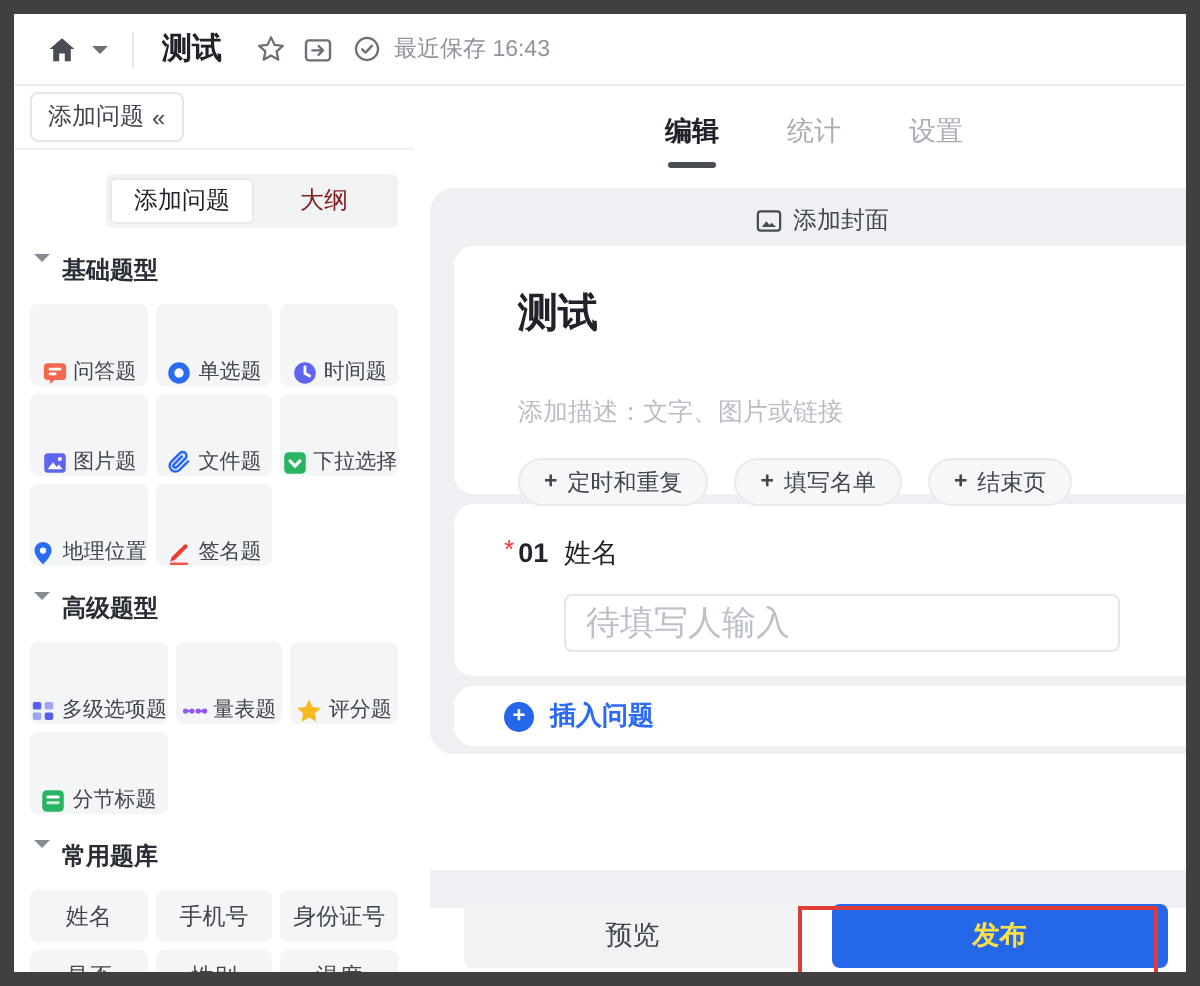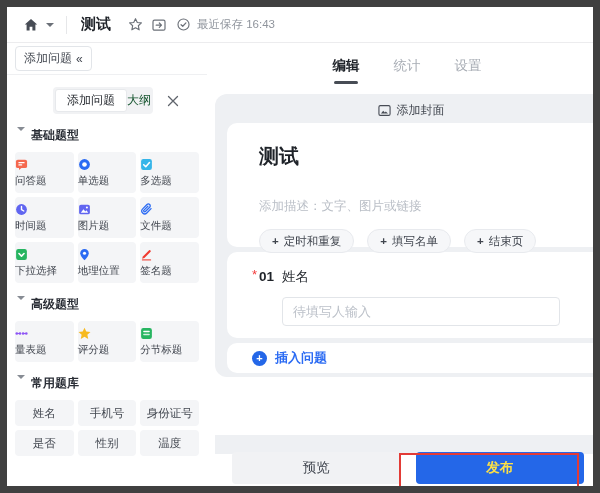--- a/index.html
+++ b/index.html
@@ -19,31 +19,31 @@
   .tb-icon { display:flex; align-items:center; justify-content:center; width:24px; height:24px; cursor:pointer; }
   .saved-text { font-size:11.5px; color:#8f949c; margin-left:2px; }
 
   
   .sidebar { position:absolute; left:0; top:36px; width:200px; height:457px; background:#fff; overflow:hidden; }
   .panel-toggle-row { height:32px; border-bottom:1px solid #eff0f2; display:flex; align-items:center; padding:0 8px; }
   .panel-toggle { display:inline-flex; align-items:center; gap:4px; border:1px solid #e2e5e9; border-radius:4px;
                   background:#fff; padding:3px 8px; font-size:12px; color:#41464f; cursor:pointer; }
   .sb-tabs-row { display:flex; align-items:center; margin:12px 8px 0 46px; }
   .seg { display:flex; background:#f1f2f4; border-radius:4px; padding:2px; }
-  .seg-item { font-size:12px; padding:3px 0; border-radius:3px; color:#14532d; cursor:pointer; white-space:nowrap; }
+  .seg-item { font-size:12px; padding:3px 23px; border-radius:3px; color:#7f1d1d; cursor:pointer; white-space:nowrap; }
   .seg-item.active { background:#fff; color:#1f2329; border:1px solid #e7e9ec; padding:2px 11px; }
   .close-btn { margin-left:14px; cursor:pointer; display:flex; align-items:center; }
   .section { padding:0 8px; }
   .sec-head { display:flex; gap:6px; margin:13px 2px 8px 2px; cursor:pointer; }
   .sec-caret { width:0; height:0; border-left:4px solid transparent; border-right:4px solid transparent;
                border-top:4px solid #878c94; }
   .sec-title { font-size:12px; font-weight:bold; color:#2a2e36; }
   .qt-grid { display:grid; grid-template-columns:repeat(3,1fr); gap:4px; }
-  .qt-btn { height:41px; background:#f4f5f7; border:none; border-radius:4px; display:flex; flex-direction:column;
-            align-items:flex-start; justify-content:center; gap:3px; cursor:pointer; font-family:inherit; }
+  .qt-btn { height:41px; background:#f4f5f7; border:none; border-radius:4px; display:flex; flex-direction:row;
+            align-items:flex-end; justify-content:center; gap:3px; cursor:pointer; font-family:inherit; }
   .qt-icon { display:flex; align-items:center; height:13px; }
   .qt-label { font-size:10.5px; color:#41464f; white-space:nowrap; }
   .lib-btn { height:26px; background:#f4f5f7; border:none; border-radius:4px; display:flex; align-items:center;
              justify-content:center; font-size:11.5px; color:#41464f; cursor:pointer; font-family:inherit; white-space:nowrap; }
   .sb-scrollthumb { position:absolute; left:200px; top:105px; width:4px; height:323px; background:#d3d6db; border-radius:2px; }
 
   
   .main { position:absolute; left:200px; top:36px; width:400px; height:457px; background:#fff; }
   .tabbar { height:51px; display:flex; align-items:center; justify-content:center; gap:34px; }
   .tab { position:relative; font-size:13.5px; color:#a7acb4; cursor:pointer; padding:4px 0 9px 0; }
@@ -62,21 +62,21 @@
   .pill-row { display:flex; gap:13px; margin-top:14px; }
   .pill { display:inline-flex; align-items:center; gap:5px; height:24px; padding:0 12px; border-radius:12px;
           background:#f6f7f9; border:1px solid #e8eaee; font-size:11.5px; color:#41464f; cursor:pointer; white-space:nowrap; }
   .pill-plus { color:#41464f; font-weight:bold; }
 
   .question-card { margin-top:5px; height:86px; padding:16px 0 0 25px; }
   .q-head { display:flex; align-items:baseline; font-size:13.5px; color:#1f2329; }
   .q-required { color:#f23c3c; margin-right:2px; font-size:13px; position:relative; top:-2px; }
   .q-number { font-weight:bold; margin-right:8px; }
   .q-input { display:block; margin:11px 0 0 30px; width:278px; height:29px; border:1px solid #e2e5e9;
-             border-radius:4px; padding:0 10px; font-size:13px; color:#4d7c0f; outline:none; background:#fff;
+             border-radius:4px; padding:0 10px; font-size:17px; color:#4d7c0f; outline:none; background:#fff;
              font-family:inherit; }
   .q-input::placeholder { color:#bcc1c9; }
 
   .insert-card { margin-top:5px; height:30px; display:flex; align-items:center; padding-left:25px; cursor:pointer; }
   .plus-circle { width:15px; height:15px; border-radius:50%; background:#2467e8; color:#fff; display:flex;
                  align-items:center; justify-content:center; font-size:11px; font-weight:bold; line-height:1; }
   .insert-label { margin-left:8px; font-size:13px; color:#2b6bf3; font-weight:bold; }
 
   .gray-band { position:absolute; left:8px; right:0; top:392px; height:19px; background:#eef0f3; }
   .footer { position:absolute; left:0; right:0; top:411px; height:46px; background:#fff;
@@ -164,29 +164,20 @@
               <svg width="13" height="13" viewBox="0 0 14 14">
                 <circle cx="7" cy="7" r="5.8" fill="#2b6bf3"></circle>
                 <circle cx="7" cy="7" r="2.5" fill="#fff"></circle>
               </svg>
             </span>
             <span class="qt-label">单选题</span>
           </button>
           <button class="qt-btn">
             <span class="qt-icon">
               <svg width="13" height="13" viewBox="0 0 14 14">
-                <rect x="1.2" y="1.2" width="11.6" height="11.6" rx="2.4" fill="#35b5e9"></rect>
-                <path d="M4 7.3 L6.2 9.4 L10.2 4.9" stroke="#fff" stroke-width="1.7" fill="none" stroke-linecap="round" stroke-linejoin="round"></path>
-              </svg>
-            </span>
-            <span class="qt-label">多选题</span>
-          </button>
-          <button class="qt-btn">
-            <span class="qt-icon">
-              <svg width="13" height="13" viewBox="0 0 14 14">
                 <circle cx="7" cy="7" r="5.8" fill="#6065f0"></circle>
                 <path d="M7 3.7 L7 7.2 L9.5 8.6" stroke="#fff" stroke-width="1.5" fill="none" stroke-linecap="round"></path>
               </svg>
             </span>
             <span class="qt-label">时间题</span>
           </button>
           <button class="qt-btn">
             <span class="qt-icon">
               <svg width="13" height="13" viewBox="0 0 14 14">
                 <rect x="1.2" y="1.8" width="11.6" height="10.4" rx="2" fill="#6065f0"></rect>
@@ -233,20 +224,31 @@
           </button>
         </div>
     </div>
 
     <div class="section">
       <div class="sec-head">
         <span class="sec-caret"></span>
         <span class="sec-title">高级题型</span>
       </div>
       <div class="qt-grid">
+          <button class="qt-btn">
+            <span class="qt-icon">
+              <svg width="13" height="13" viewBox="0 0 14 14">
+                <rect x="1.5" y="2.2" width="4.6" height="4" rx="1" fill="#5761f0"></rect>
+                <rect x="7.9" y="2.2" width="4.6" height="4" rx="1" fill="#5761f0" opacity=".55"></rect>
+                <rect x="1.5" y="7.8" width="4.6" height="4" rx="1" fill="#5761f0" opacity=".55"></rect>
+                <rect x="7.9" y="7.8" width="4.6" height="4" rx="1" fill="#5761f0"></rect>
+              </svg>
+            </span>
+            <span class="qt-label">多级选项题</span>
+          </button>
           <button class="qt-btn">
             <span class="qt-icon">
               <svg width="13" height="13" viewBox="0 0 14 14">
                 <rect x="1.2" y="6.4" width="4.8" height="1.2" fill="#8f56f5"></rect>
                 <circle cx="1.9" cy="7" r="1.4" fill="#8f56f5"></circle>
                 <circle cx="5.4" cy="7" r="1.4" fill="#8f56f5"></circle>
                 <rect x="8" y="6.4" width="4.8" height="1.2" fill="#8f56f5"></rect>
                 <circle cx="8.7" cy="7" r="1.4" fill="#8f56f5"></circle>
                 <circle cx="12.2" cy="7" r="1.4" fill="#8f56f5"></circle>
               </svg>

